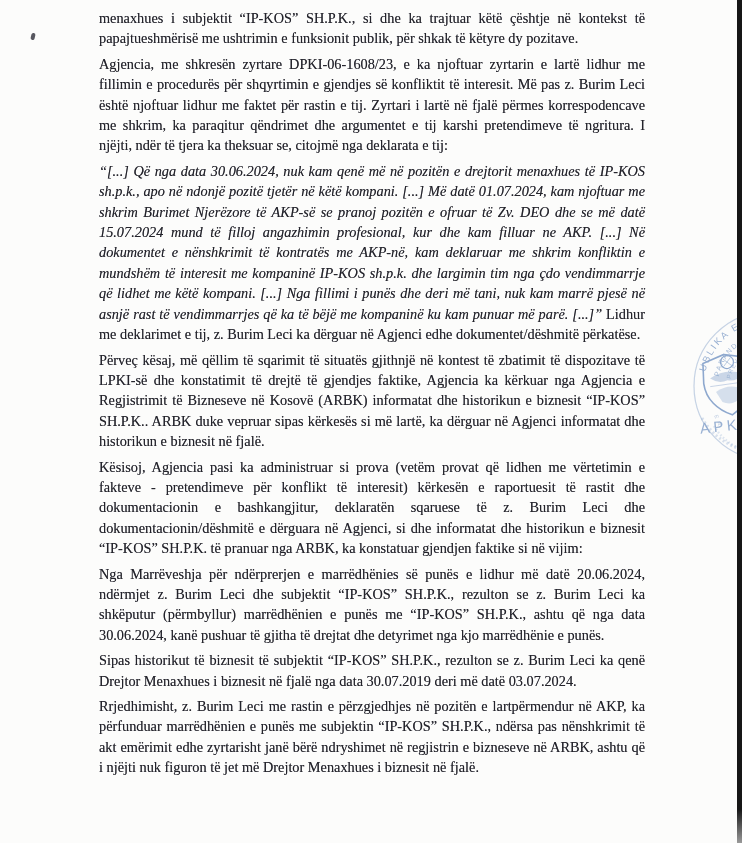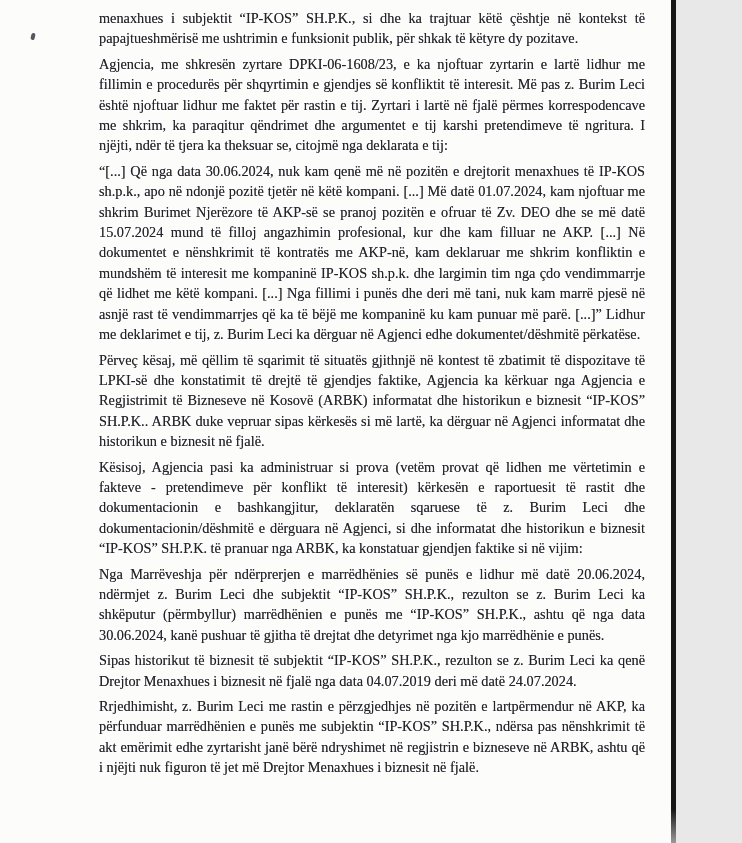--- a/index.html
+++ b/index.html
@@ -1,34 +1,34 @@
 <!DOCTYPE html>
 <html><head>
 <meta charset="utf-8">
 <title>Document</title>
 <style>
   html,body { margin:0; padding:0; background:#e8e8e8; }
   .page {
     position:relative;
-    width:676px; height:843px;
+    width:742px; height:843px;
     background:#fcfcfb;
     overflow:hidden;
     font-family:"Liberation Serif","DejaVu Serif",serif;
   }
   .text-column {
     position:absolute;
     left:99px; top:8px; width:546px;
     color:#23232b;
     font-size:14.3px;
     line-height:20.4px;
     text-align:justify;
     text-shadow:0 0 0.5px rgba(35,35,45,0.55);
   }
   .text-column p { margin:0 0 5px 0; }
-  .quote-italic { }
+  .quote-italic { font-style:italic; }
   
   .scan-speck {
     position:absolute; left:31px; top:33px;
     width:4px; height:7px;
     background:#3a3a44; border-radius:2px;
     transform:rotate(14deg); opacity:0.85;
   }
   
   .scan-edge {
     position:absolute; right:0; top:0;
@@ -54,21 +54,21 @@
 
   <div class="scan-speck"></div>
 
   <div class="text-column">
     <p>menaxhues i subjektit “IP-KOS” SH.P.K., si dhe ka trajtuar këtë çështje në kontekst të papajtueshmërisë me ushtrimin e funksionit publik, për shkak të këtyre dy pozitave.</p>
     <p>Agjencia, me shkresën zyrtare DPKI-06-1608/23, e ka njoftuar zyrtarin e lartë lidhur me fillimin e procedurës për shqyrtimin e gjendjes së konfliktit të interesit. Më pas z. Burim Leci është njoftuar lidhur me faktet për rastin e tij. Zyrtari i lartë në fjalë përmes korrespodencave me shkrim, ka paraqitur qëndrimet dhe argumentet e tij karshi pretendimeve të ngritura. I njëjti, ndër të tjera ka theksuar se, citojmë nga deklarata e tij:</p>
     <p><span class="quote-italic">“[...] Që nga data 30.06.2024, nuk kam qenë më në pozitën e drejtorit menaxhues të IP-KOS sh.p.k., apo në ndonjë pozitë tjetër në këtë kompani. [...] Më datë 01.07.2024, kam njoftuar me shkrim Burimet Njerëzore të AKP-së se pranoj pozitën e ofruar të Zv. DEO dhe se më datë 15.07.2024 mund të filloj angazhimin profesional, kur dhe kam filluar ne AKP. [...] Në dokumentet e nënshkrimit të kontratës me AKP-në, kam deklaruar me shkrim konfliktin e mundshëm të interesit me kompaninë IP-KOS sh.p.k. dhe largimin tim nga çdo vendimmarrje që lidhet me këtë kompani. [...] Nga fillimi i punës dhe deri më tani, nuk kam marrë pjesë në asnjë rast të vendimmarrjes që ka të bëjë me kompaninë ku kam punuar më parë. [...]”</span><span> Lidhur me deklarimet e tij, z. Burim Leci ka dërguar në Agjenci edhe dokumentet/dëshmitë përkatëse.</span></p>
     <p>Përveç kësaj, më qëllim të sqarimit të situatës gjithnjë në kontest të zbatimit të dispozitave të LPKI-së dhe konstatimit të drejtë të gjendjes faktike, Agjencia ka kërkuar nga Agjencia e Regjistrimit të Bizneseve në Kosovë (ARBK) informatat dhe historikun e biznesit “IP-KOS” SH.P.K.. ARBK duke vepruar sipas kërkesës si më lartë, ka dërguar në Agjenci informatat dhe historikun e biznesit në fjalë.</p>
     <p>Kësisoj, Agjencia pasi ka administruar si prova (vetëm provat që lidhen me vërtetimin e fakteve - pretendimeve për konflikt të interesit) kërkesën e raportuesit të rastit dhe dokumentacionin e bashkangjitur, deklaratën sqaruese të z. Burim Leci dhe dokumentacionin/dëshmitë e dërguara në Agjenci, si dhe informatat dhe historikun e biznesit “IP-KOS” SH.P.K. të pranuar nga ARBK, ka konstatuar gjendjen faktike si në vijim:</p>
     <p>Nga Marrëveshja për ndërprerjen e marrëdhënies së punës e lidhur më datë 20.06.2024, ndërmjet z. Burim Leci dhe subjektit “IP-KOS” SH.P.K., rezulton se z. Burim Leci ka shkëputur (përmbyllur) marrëdhënien e punës me “IP-KOS” SH.P.K., ashtu që nga data 30.06.2024, kanë pushuar të gjitha të drejtat dhe detyrimet nga kjo marrëdhënie e punës.</p>
-    <p>Sipas historikut të biznesit të subjektit “IP-KOS” SH.P.K., rezulton se z. Burim Leci ka qenë Drejtor Menaxhues i biznesit në fjalë nga data 04.07.2019 deri më datë 24.07.2024.</p>
+    <p>Sipas historikut të biznesit të subjektit “IP-KOS” SH.P.K., rezulton se z. Burim Leci ka qenë Drejtor Menaxhues i biznesit në fjalë nga data 30.07.2019 deri më datë 03.07.2024.</p>
     <p>Rrjedhimisht, z. Burim Leci me rastin e përzgjedhjes në pozitën e lartpërmendur në AKP, ka përfunduar marrëdhënien e punës me subjektin “IP-KOS” SH.P.K., ndërsa pas nënshkrimit të akt emërimit edhe zyrtarisht janë bërë ndryshimet në regjistrin e bizneseve në ARBK, ashtu që i njëjti nuk figuron të jet më Drejtor Menaxhues i biznesit në fjalë.</p>
   </div>
 
   <svg class="stamp" viewBox="0 0 150 150" width="150" height="150" xmlns="http://www.w3.org/2000/svg">
     <defs>
       <path id="arcOuter" d="M 18,78 A 64,64 0 0 1 146,78"></path>
       <path id="arcMid" d="M 32,78 A 50,50 0 0 1 132,78"></path>
       <path id="arcInner" d="M 44,78 A 38,38 0 0 1 120,78"></path>
       <path id="arcBottom" d="M 26,92 A 56,56 0 0 0 138,92"></path>
     </defs>

